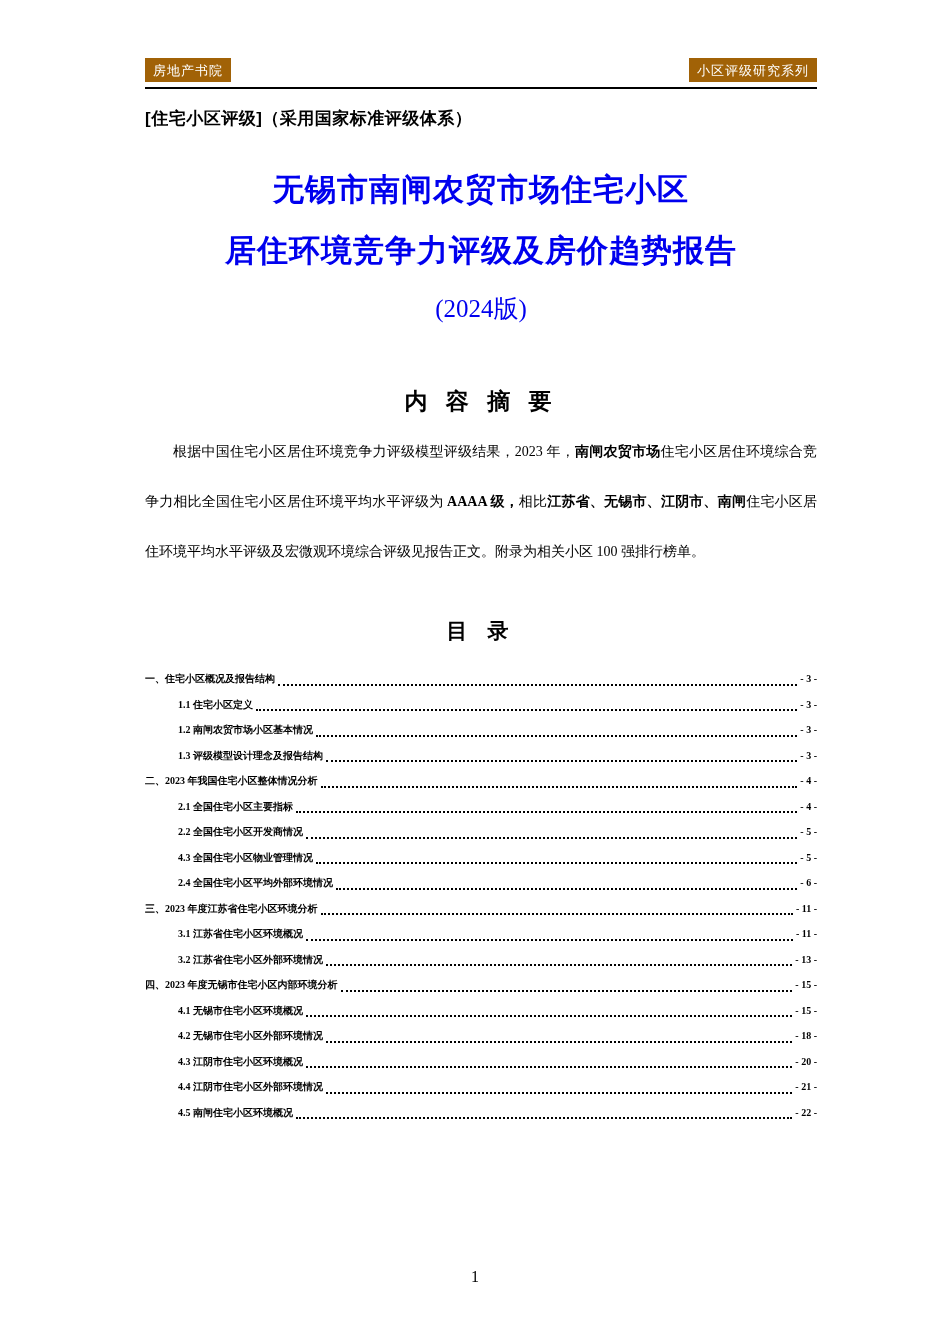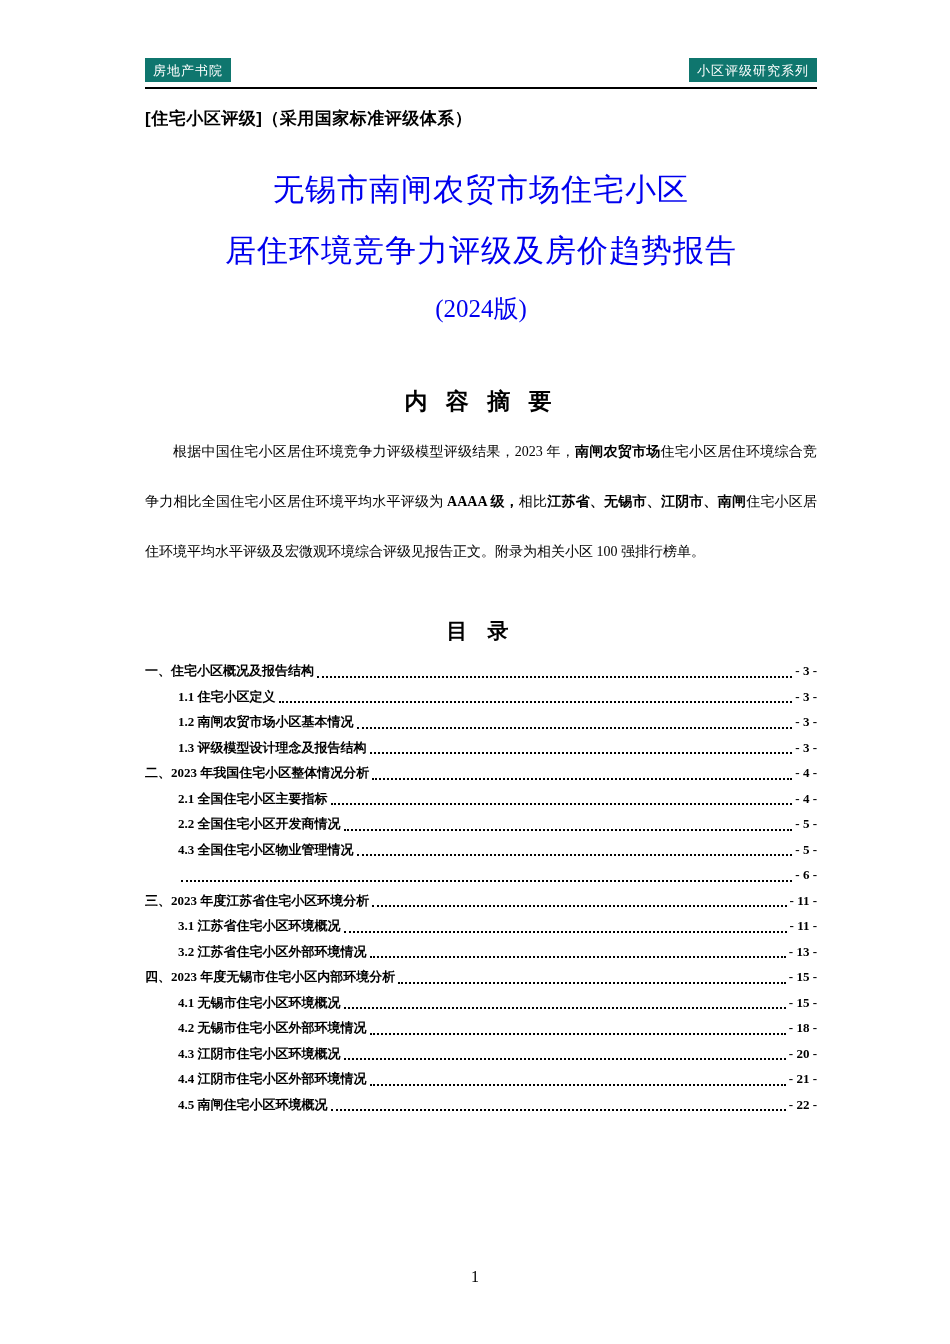--- a/index.html
+++ b/index.html
@@ -15,56 +15,56 @@
     width:950px; height:1344px;
     padding:58px 133px 0 145px;
     position:relative; overflow:hidden;
     background:#fff;
   }
   
   .doc-header {
     display:flex; justify-content:space-between; align-items:flex-end;
   }
   .header-label {
-    background:#0f766e; color:#fff;
+    background:#a16207; color:#fff;
     font-family:"Liberation Sans","DejaVu Sans",sans-serif;
     font-size:13px; line-height:1; padding:6px 8px 5px;
     letter-spacing:1px;
   }
   .header-rule { border-top:2px solid #000; margin-top:5px; }
   
   .classification {
     margin-top:18px;
     font-family:"Liberation Sans","DejaVu Sans",sans-serif;
     font-weight:bold; font-size:17px; letter-spacing:.5px;
   }
   
   .title-block { text-align:center; margin-top:44px; color:var(--title-blue); }
-  .title-line { font-size:31px; font-weight:normal; line-height:1; letter-spacing:1px; }
+  .title-line { font-size:31px; font-weight:bold; line-height:1; letter-spacing:1px; }
   .title-line + .title-line { margin-top:30px; }
   .title-edition { margin-top:30px; font-size:25px; font-weight:normal; line-height:1; }
   
   .abstract-heading {
     margin-top:65px; text-align:center;
     font-family:"Liberation Sans","DejaVu Sans",sans-serif;
     font-size:23px; font-weight:bold; letter-spacing:6px;
   }
   .abstract-paragraph {
     margin-top:10px;
     font-size:14px; line-height:50px;
     text-align:justify; text-indent:2em;
   }
   .abstract-paragraph .b { font-weight:bold; }
   
   .toc-heading {
     margin-top:40px; text-align:center;
     font-family:"Liberation Sans","DejaVu Sans",sans-serif;
     font-size:21px; font-weight:bold; letter-spacing:7px;
   }
-  .toc-list { margin-top:13px; font-size:13px; }
+  .toc-list { margin-top:21px; font-size:10px; }
   .toc-row {
     display:flex; align-items:baseline;
     line-height:25.5px; font-weight:bold; white-space:nowrap;
   }
   .toc-row.sub { padding-left:33px; }
   .toc-label { flex:none; }
   .toc-dots {
     flex:1 1 auto; min-width:12px;
     border-bottom:2px dotted #000;
     align-self:flex-end; margin:0 3px 6px 3px;
@@ -136,20 +136,21 @@
         <span class="toc-label">2.2 全国住宅小区开发商情况</span>
         <span class="toc-dots"></span>
         <span class="toc-page">- 5 -</span>
       </div>
       <div class="toc-row sub">
         <span class="toc-label">4.3 全国住宅小区物业管理情况</span>
         <span class="toc-dots"></span>
         <span class="toc-page">- 5 -</span>
       </div>
       <div class="toc-row sub">
+        <span class="toc-label">2.4 全国住宅小区平均外部环境情况</span>
         <span class="toc-dots"></span>
         <span class="toc-page">- 6 -</span>
       </div>
       <div class="toc-row">
         <span class="toc-label">三、2023 年度江苏省住宅小区环境分析</span>
         <span class="toc-dots"></span>
         <span class="toc-page">- 11 -</span>
       </div>
       <div class="toc-row sub">
         <span class="toc-label">3.1 江苏省住宅小区环境概况</span>

